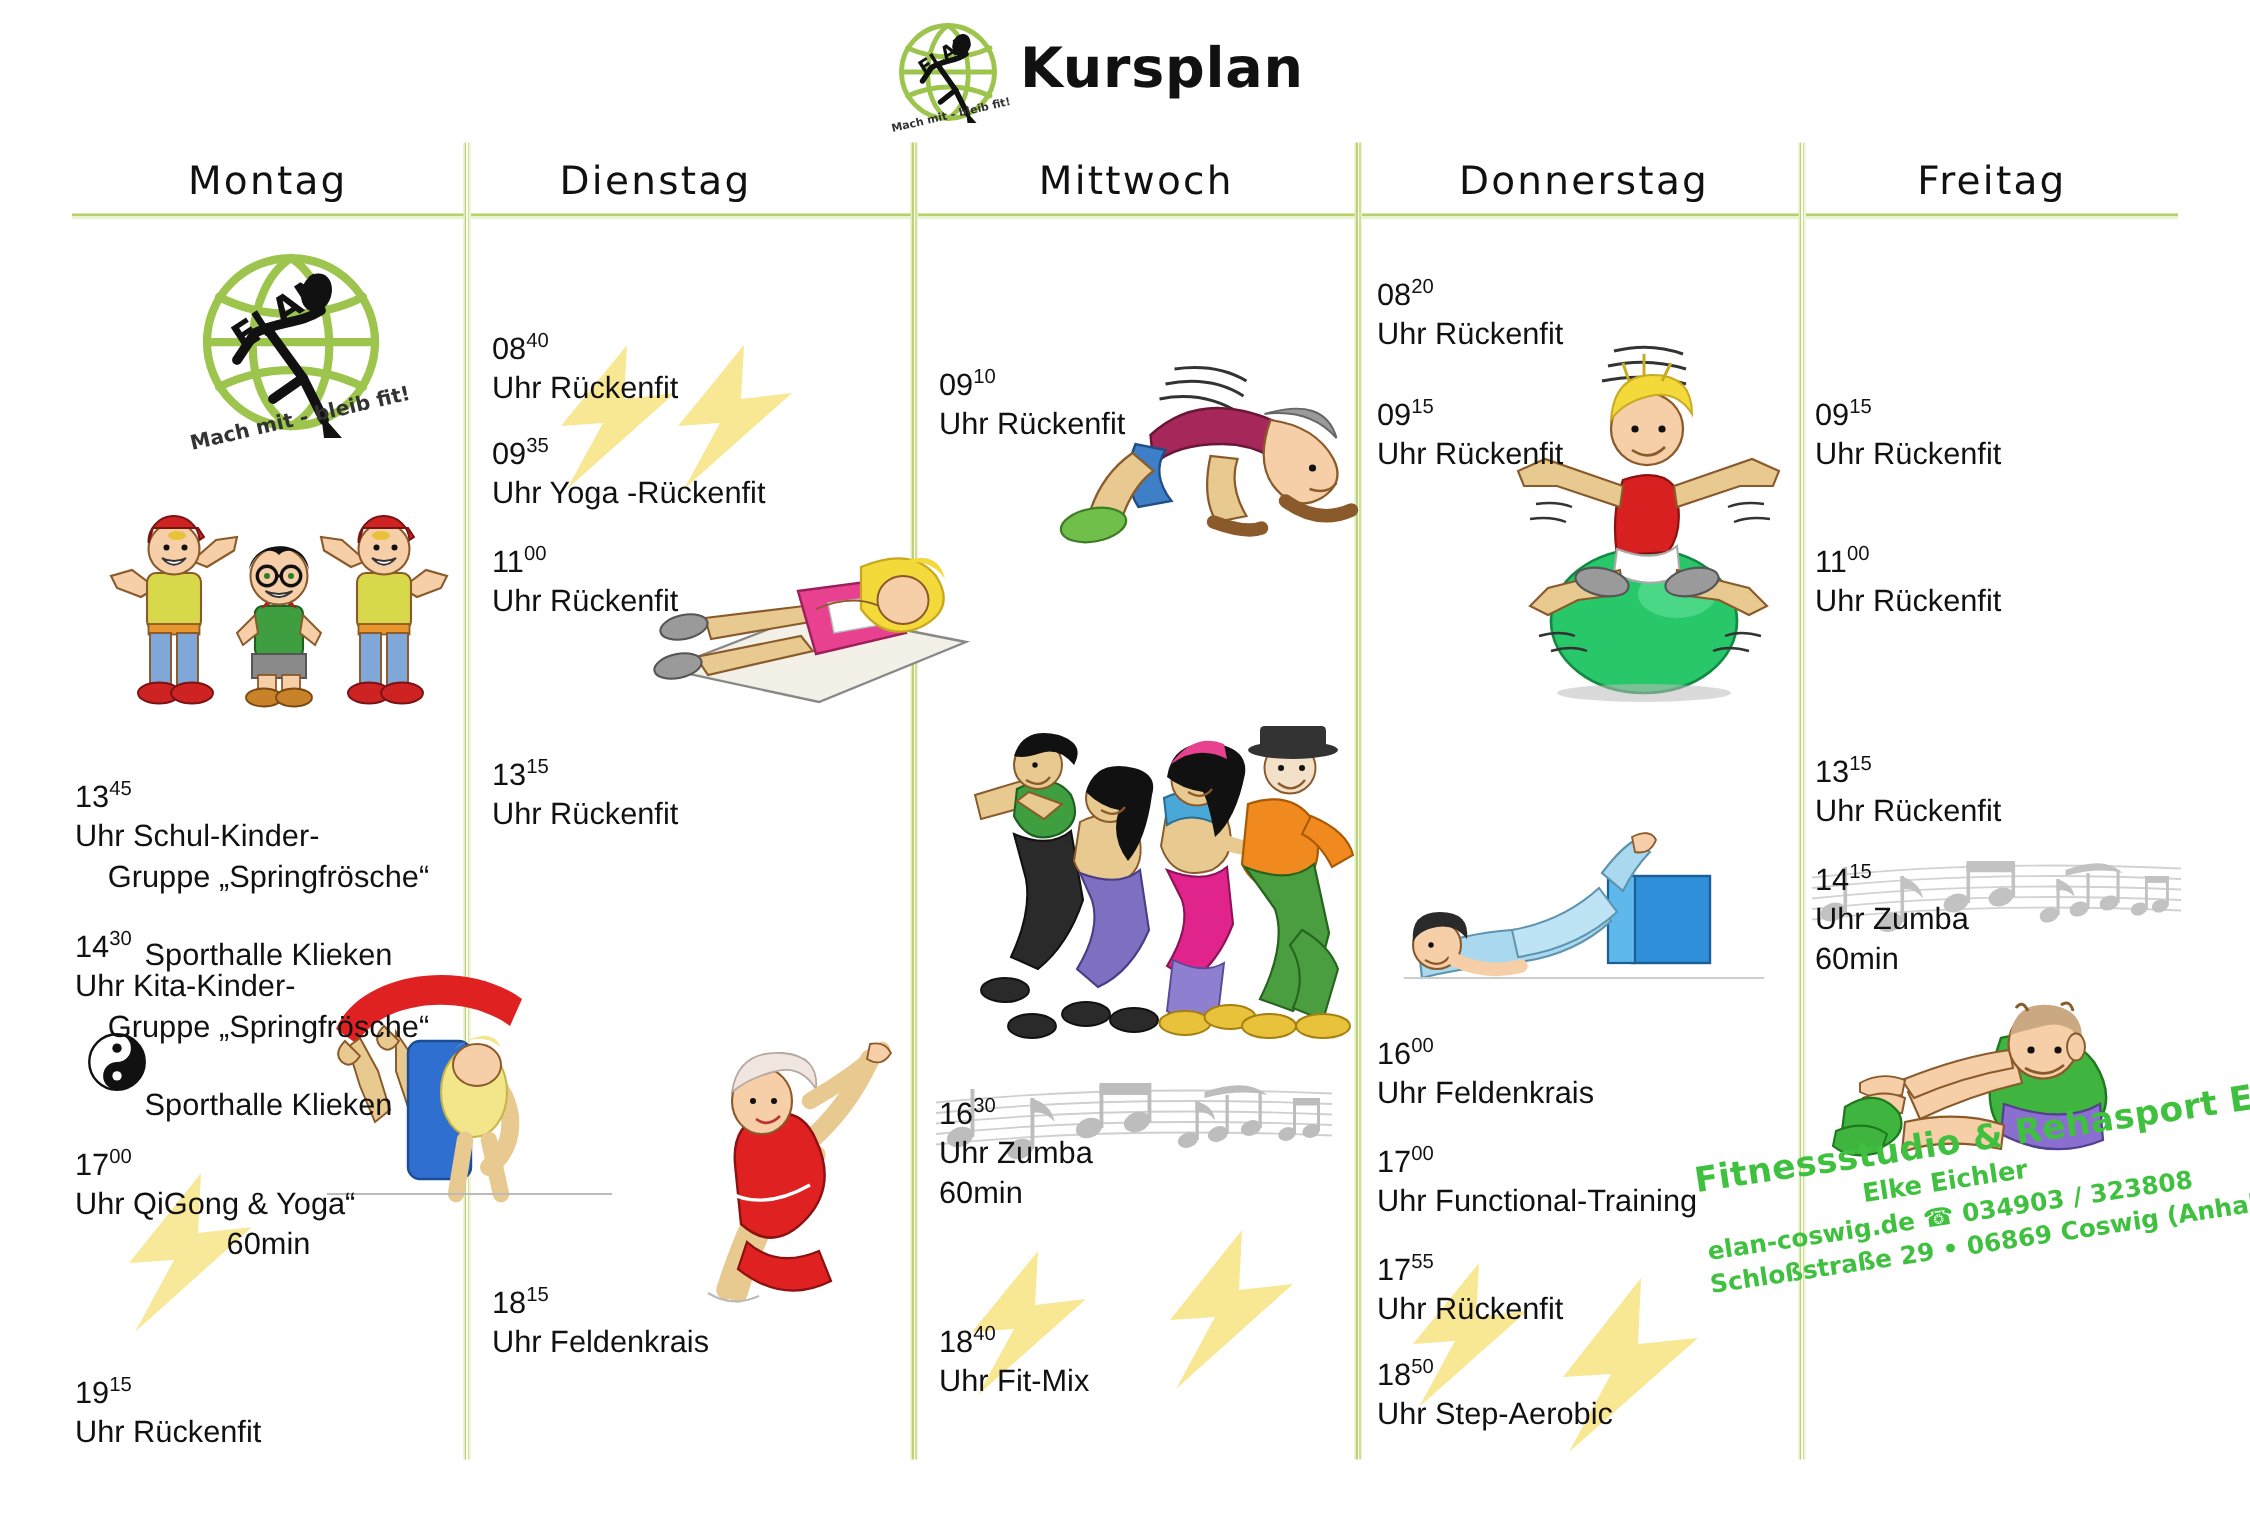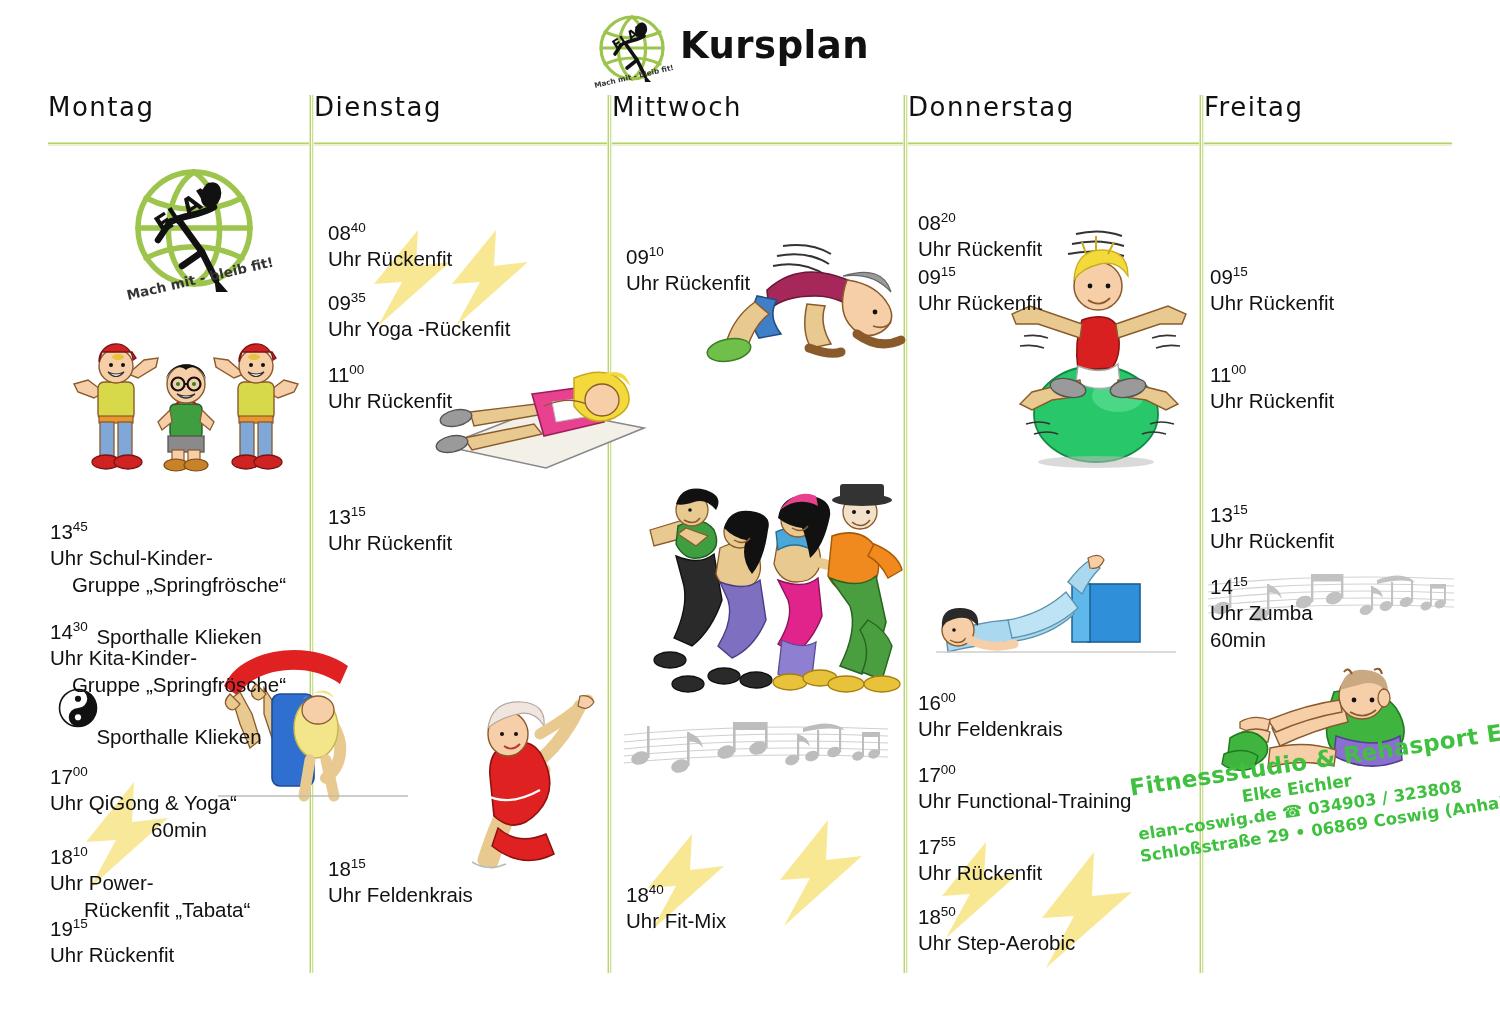--- a/index.html
+++ b/index.html
@@ -33,24 +33,24 @@
     position:absolute;top:95px;width:5px;height:878px;
     background:linear-gradient(to right,#dfeeb6 0px,#dfeeb6 1px,#b9d472 1px,#b9d472 2px,#ffffff 2px,#ffffff 3px,#cde094 3px,#cde094 4px,#eef5d8 4px,#eef5d8 5px);
   }
   .vline.v1{left:309px}
   .vline.v2{left:607px}
   .vline.v3{left:903px}
   .vline.v4{left:1199px}
 
   
   .dayhead{
-    position:absolute;top:92px;height:38px;
+    position:absolute;top:106px;height:38px;
     font-family:"DejaVu Sans", sans-serif;
     font-size:26px;font-weight:400;letter-spacing:1.5px;
-    text-align:left;color:#111;
+    text-align:center;color:#111;
   }
   .dayhead.d0{left:48px;width:261px}
   .dayhead.d1{left:314px;width:246px}
   .dayhead.d2{left:612px;width:291px}
   .dayhead.d3{left:908px;width:296px}
   .dayhead.d4{left:1204px;width:248px}
 
   
   .col{position:absolute;top:150px;height:820px;}
   .col.c0{left:48px;width:261px}
@@ -268,25 +268,20 @@
         <path d="M66 2 L18 62 L48 60 L22 108 L100 38 L64 42 Z" fill="#f7e487" opacity=".85"></path>
       </svg>
     </div>
 
     <div class="entry" style="left:2px;top:588px;width:258px">
       <span>17<sup>00</sup> </span>
       <span>Uhr QiGong &amp; Yoga“</span>
       <b class="ctr">60min</b>
     </div>
 
-    <div class="entry" style="left:2px;top:668px;width:258px">
-      <span>18<sup>10</sup> </span>
-      <span>Uhr Power-</span>
-      <span class="ind">Rückenfit „Tabata“</span>
-    </div>
 
     <div class="entry" style="left:2px;top:740px;width:258px">
       <span>19<sup>15</sup> </span>
       <span>Uhr Rückenfit</span>
     </div>
   </div>
 
   <div class="col c1">
 
     <div class="entry" style="left:14px;top:44px;width:275px">
@@ -479,20 +474,25 @@
           <path d="M181 10 q28 -10 42 2 q-18 -4 -42 2Z"></path>
           <ellipse cx="236" cy="38" rx="6" ry="4.4" transform="rotate(-20 236 38)"></ellipse>
           <ellipse cx="252" cy="36" rx="6" ry="4.4" transform="rotate(-20 252 36)"></ellipse>
           <rect x="240" y="16" width="2" height="22"></rect>
             <rect x="256" y="14" width="2" height="22"></rect>
           <rect x="240" y="14" width="18" height="5"></rect>
         </g>
       </svg>
     </div>
 
+    <div class="entry" style="left:14px;top:554px;width:275px">
+      <span>16<sup>30</sup> </span>
+      <span>Uhr Zumba</span>
+      <b>60min</b>
+    </div>
 
 
     <div class="bolt" style="left:20px;top:682px">
       <svg width="110" height="100" viewBox="0 0 110 100">
         <path d="M60 2 L16 56 L44 54 L20 98 L92 34 L58 38 Z" fill="#f7e487" opacity=".9"></path>
       </svg>
     </div>
     <div class="bolt" style="left:150px;top:668px">
       <svg width="120" height="110" viewBox="0 0 120 110">
         <path d="M66 2 L18 62 L48 60 L22 108 L100 38 L64 42 Z" fill="#f7e487" opacity=".9"></path>
@@ -500,21 +500,21 @@
     </div>
 
     <div class="entry" style="left:14px;top:706px;width:275px">
       <span>18<sup>40</sup> </span>
       <span>Uhr Fit-Mix</span>
     </div>
   </div>
 
   <div class="col c3">
 
-    <div class="entry" style="left:10px;top:34px;width:280px">
+    <div class="entry" style="left:10px;top:8px;width:280px">
       <span>08<sup>20</sup> </span>
       <span>Uhr Rückenfit</span>
     </div>
 
     <div class="entry" style="left:10px;top:88px;width:280px">
       <span>09<sup>15</sup> </span>
       <span>Uhr Rückenfit</span>
     </div>
 
     <div class="art" style="left:82px;top:78px;width:220px;height:260px">

